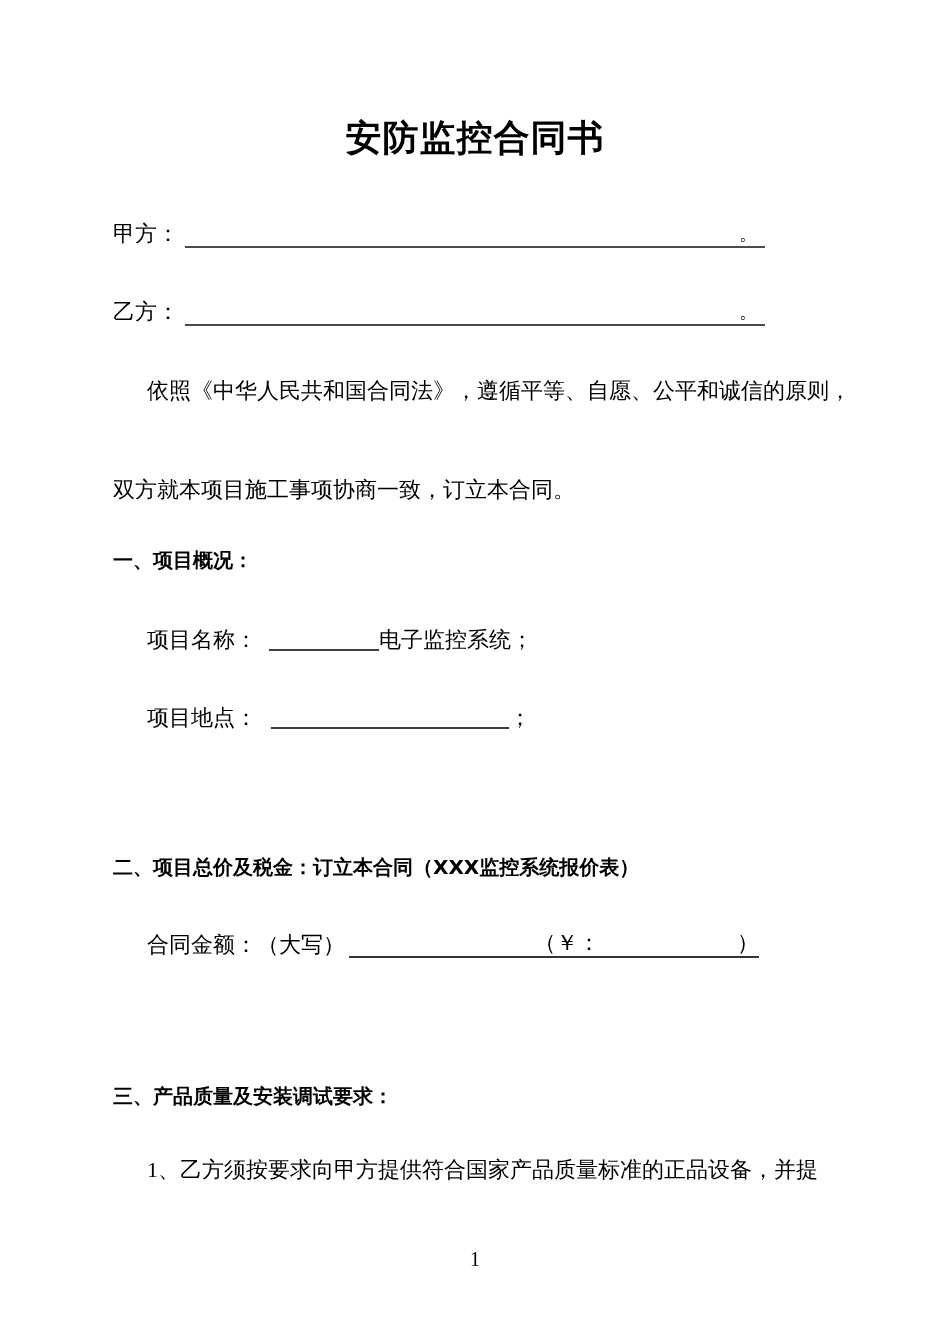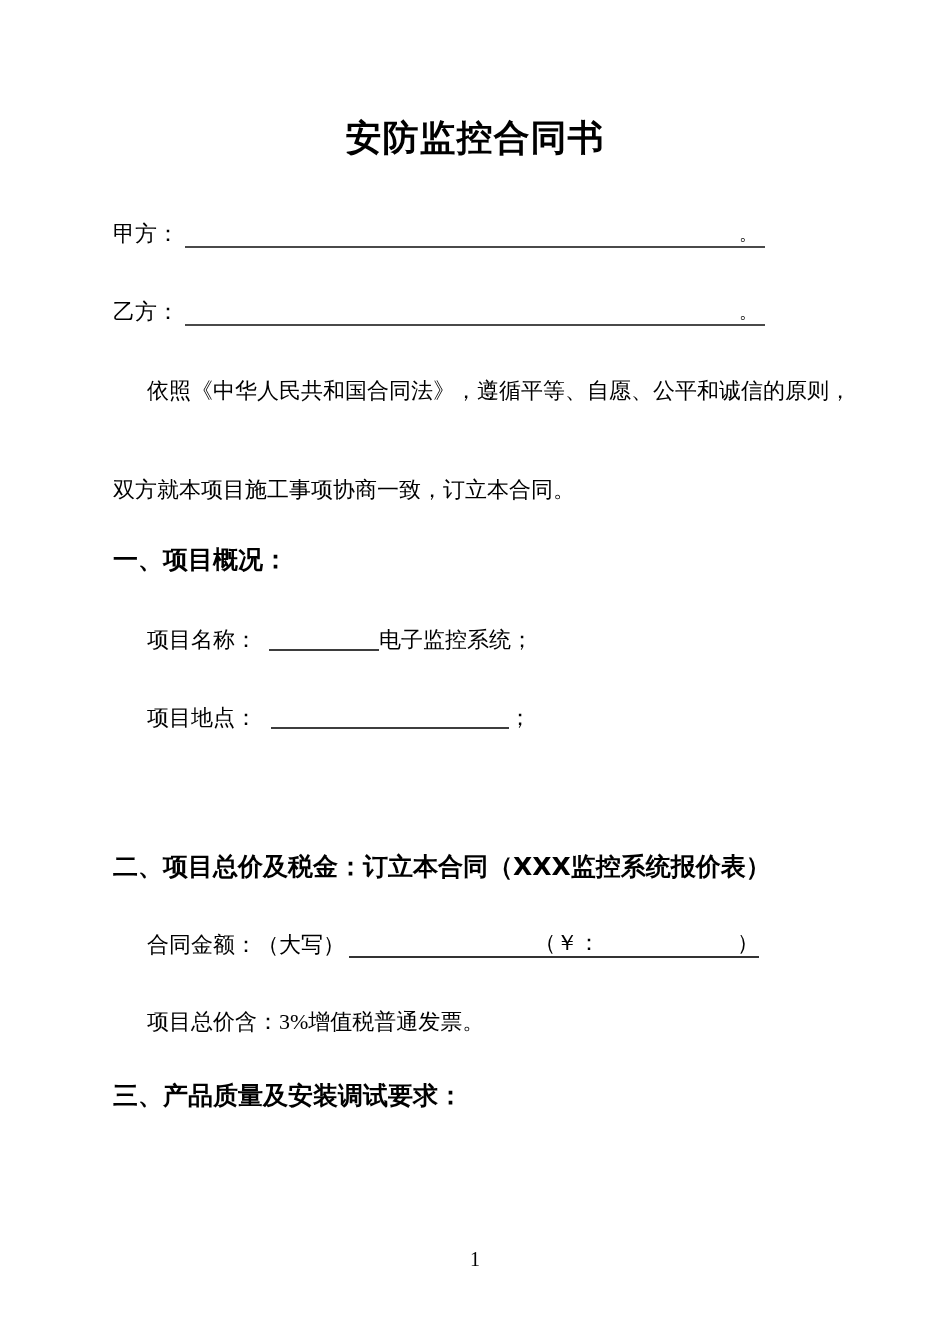--- a/index.html
+++ b/index.html
@@ -30,21 +30,21 @@
     text-align: center;
     font-family: "DejaVu Sans", "Liberation Sans", sans-serif;
     font-weight: 700;
     font-size: 36px;
     line-height: 44px;
     letter-spacing: 1px;
   }
   .heading {
     font-family: "DejaVu Sans", "Liberation Sans", sans-serif;
     font-weight: 700;
-    font-size: 25px;
+    font-size: 20px;
   }
   
   .party-row {
     display: flex;
     align-items: flex-end;
     width: 652px;
   }
   .party-row .lbl { flex: 0 0 auto; }
   .party-fill {
     flex: 1 1 auto;
@@ -128,20 +128,20 @@
 
   <div class="line indent" style="top:930px">
     <span>合同金额：</span><span>（大写）</span><span class="amount-fill">
         <span class="amount-sp1"></span>
         <span class="amount-cur">（￥：</span>
         <span class="amount-sp2"></span>
         <span class="amount-close">）</span>
       </span>
   </div>
 
-  <div class="line indent" style="top:1008px">项目总价含：3%增值税普通发票。</div>
 
   <div class="line heading" style="top:1082px">三、产品质量及安装调试要求：</div>
 
+  <div class="line indent" style="top:1156px">1、乙方须按要求向甲方提供符合国家产品质量标准的正品设备，并提</div>
 
   <div class="page-num">1</div>
 
 </div>
 
 </body></html>

